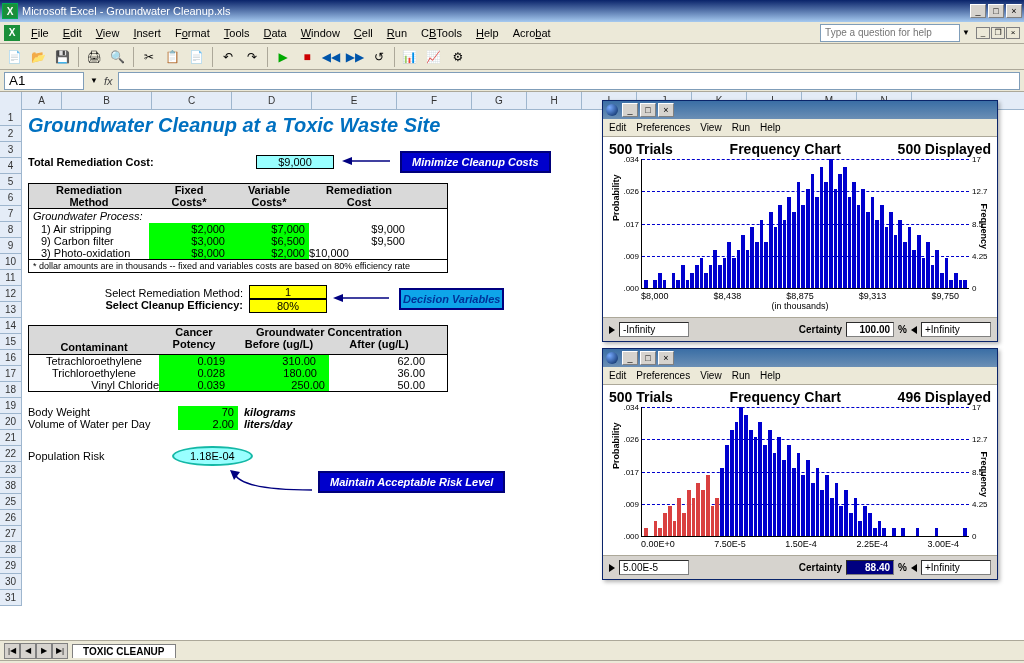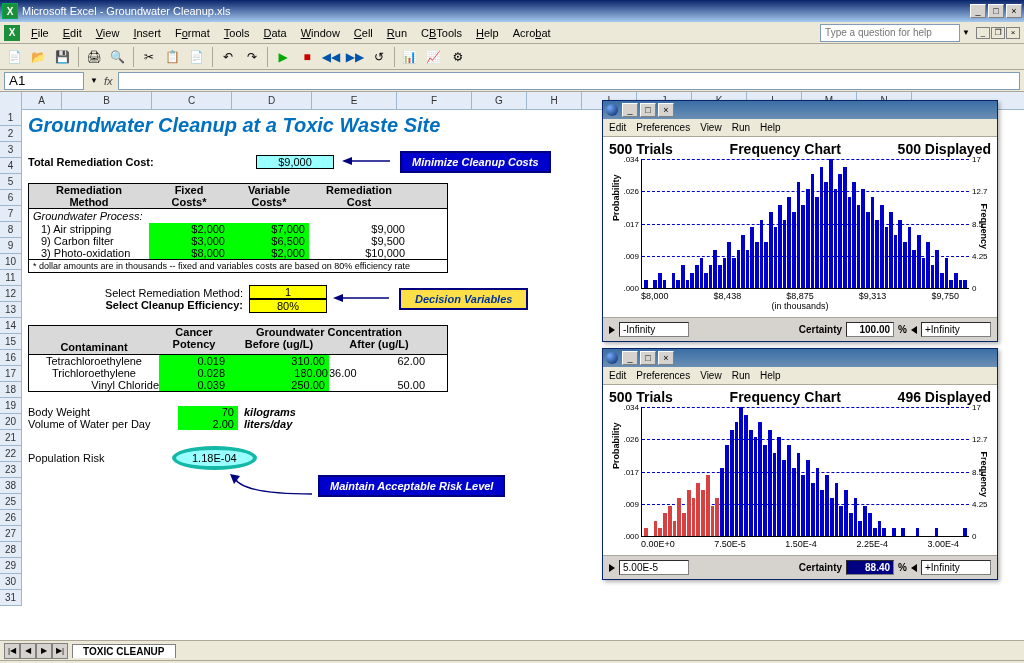--- a/index.html
+++ b/index.html
@@ -48,24 +48,24 @@
 .wA{width:40px}.wB{width:90px}.wC{width:80px}.wD{width:80px}.wE{width:85px}.wF{width:75px}.wG{width:55px}.wH{width:55px}.wI{width:55px}.wJ{width:55px}.wK{width:55px}.wL{width:55px}.wM{width:55px}.wN{width:55px}
 
 
 .content { position: absolute; left: 28px; top: 22px; width: 560px; font-family: Arial, sans-serif; }
 .bigtitle { color: #0070c0; font-size: 20px; font-weight: bold; font-style: italic; }
 .cellbox { border: 1px solid #000; text-align: center; }
 .cyan { background: #99ffff; }
 .green { background: #00ff00; }
 .yellow { background: #ffff00; }
 .bluebox { background: #0000cc; color: #fff; font-weight: bold; font-style: italic; padding: 3px 10px; border: 2px solid #00007a; display: inline-block; }
-.yellowbox { background: #fde047; color: #003399; font-weight: bold; font-style: italic; padding: 3px 14px; border: 2px solid #000080; display: inline-block; }
+.yellowbox { background: #0ea5e9; color: #003399; font-weight: bold; font-style: italic; padding: 3px 2px; border: 2px solid #000080; display: inline-block; }
 .tbl { border: 1px solid #000; }
 .tbl .hdr { background: #d9d9d9; font-weight: bold; text-align: center; border-bottom: 1px solid #000; }
-.oval { border: 4px solid #14b8a6; border-radius: 50%; padding: 2px 16px; display: inline-block; }
+.oval { border: 2px solid #14b8a6; border-radius: 50%; padding: 2px 16px; display: inline-block; }
 
 
 .forecast { position: absolute; width: 396px; background: #d6d3ce; border: 1px solid #0a246a; box-shadow: 2px 2px 4px rgba(0,0,0,.3); }
 .fc-title { background: linear-gradient(#3a6ea5, #6b8fb5); height: 18px; display: flex; align-items: center; color: #fff; padding: 0 3px; font-size: 11px; }
 .fc-title .ball { width: 12px; height: 12px; border-radius: 50%; background: radial-gradient(circle at 30% 30%, #7af, #025); margin-right: 4px; }
 .fc-menu { background: #ece9d8; height: 18px; display: flex; align-items: center; gap: 10px; padding: 0 6px; font-size: 10px; border-bottom: 1px solid #aca899; }
 .fc-body { background: #fff; padding: 4px 6px 6px; }
 .fc-toprow { display: flex; justify-content: space-between; font-size: 14px; font-weight: bold; }
 .chart { position: relative; height: 130px; margin: 2px 22px 2px 32px; border-left: 1px solid #000; border-bottom: 1px solid #000; }
 .ylabel { position: absolute; left: 2px; top: 62px; transform: rotate(-90deg); transform-origin: left top; font-size: 9px; font-weight: bold; }
@@ -246,21 +246,21 @@
         <div style="display:flex">
           <div style="width:120px;padding-left:12px">9)  Carbon filter</div>
           <div class="green" style="width:80px;text-align:right;padding-right:4px">$3,000</div>
           <div class="green" style="width:80px;text-align:right;padding-right:4px">$6,500</div>
           <div style="width:100px;text-align:right;padding-right:4px">$9,500</div>
         </div>
         <div style="display:flex;border-bottom:1px solid #000">
           <div style="width:120px;padding-left:12px">3)  Photo-oxidation</div>
           <div class="green" style="width:80px;text-align:right;padding-right:4px">$8,000</div>
           <div class="green" style="width:80px;text-align:right;padding-right:4px">$2,000</div>
-          <div style="width:100px;text-align:right;padding-right:4px">$10,000</div>
+          <div style="width:100px;text-align:left;padding-right:4px">$10,000</div>
         </div>
         <div style="font-size:9px;padding:1px 4px">* dollar amounts are in thousands -- fixed and variables costs are based on 80% efficiency rate</div>
       </div>
 
       <div style="display:flex;align-items:center;margin-top:12px;gap:6px">
         <div style="width:215px">
           <div style="text-align:right;font-weight:normal">Select Remediation Method:</div>
           <div style="text-align:right;font-weight:bold">Select Cleanup Efficiency:</div>
         </div>
         <div>
@@ -282,28 +282,28 @@
             <div>Groundwater Concentration</div>
             <div style="display:flex">
                 <div style="width:100px">Before (ug/L)</div>
                 <div style="width:100px">After (ug/L)</div>
               </div>
           </div>
         </div>
         <div style="display:flex">
           <div style="width:130px;text-align:center">Tetrachloroethylene</div>
           <div class="green" style="width:70px;text-align:right;padding-right:4px">0.019</div>
-          <div class="green" style="width:100px;text-align:right;padding-right:4px">310.00</div>
+          <div class="green" style="width:100px;text-align:right;padding-right:13px">310.00</div>
           <div style="width:100px;text-align:right;padding-right:4px">62.00</div>
         </div>
         <div style="display:flex">
           <div style="width:130px;text-align:center">Trichloroethylene</div>
           <div class="green" style="width:70px;text-align:right;padding-right:4px">0.028</div>
-          <div class="green" style="width:100px;text-align:right;padding-right:1px">180.00</div>
-          <div style="width:100px;text-align:left;padding-right:4px">36.00</div>
+          <div class="green" style="width:100px;text-align:right;padding-right:12px">180.00</div>
+          <div style="width:100px;text-align:right;padding-right:4px">36.00</div>
         </div>
         <div style="display:flex">
           <div style="width:130px;text-align:right">Vinyl Chloride</div>
           <div class="green" style="width:70px;text-align:right;padding-right:4px">0.039</div>
           <div class="green" style="width:100px;text-align:right;padding-right:4px">250.00</div>
           <div style="width:100px;text-align:right;padding-right:4px">50.00</div>
         </div>
       </div>
 
       <div style="display:flex;margin-top:14px">

